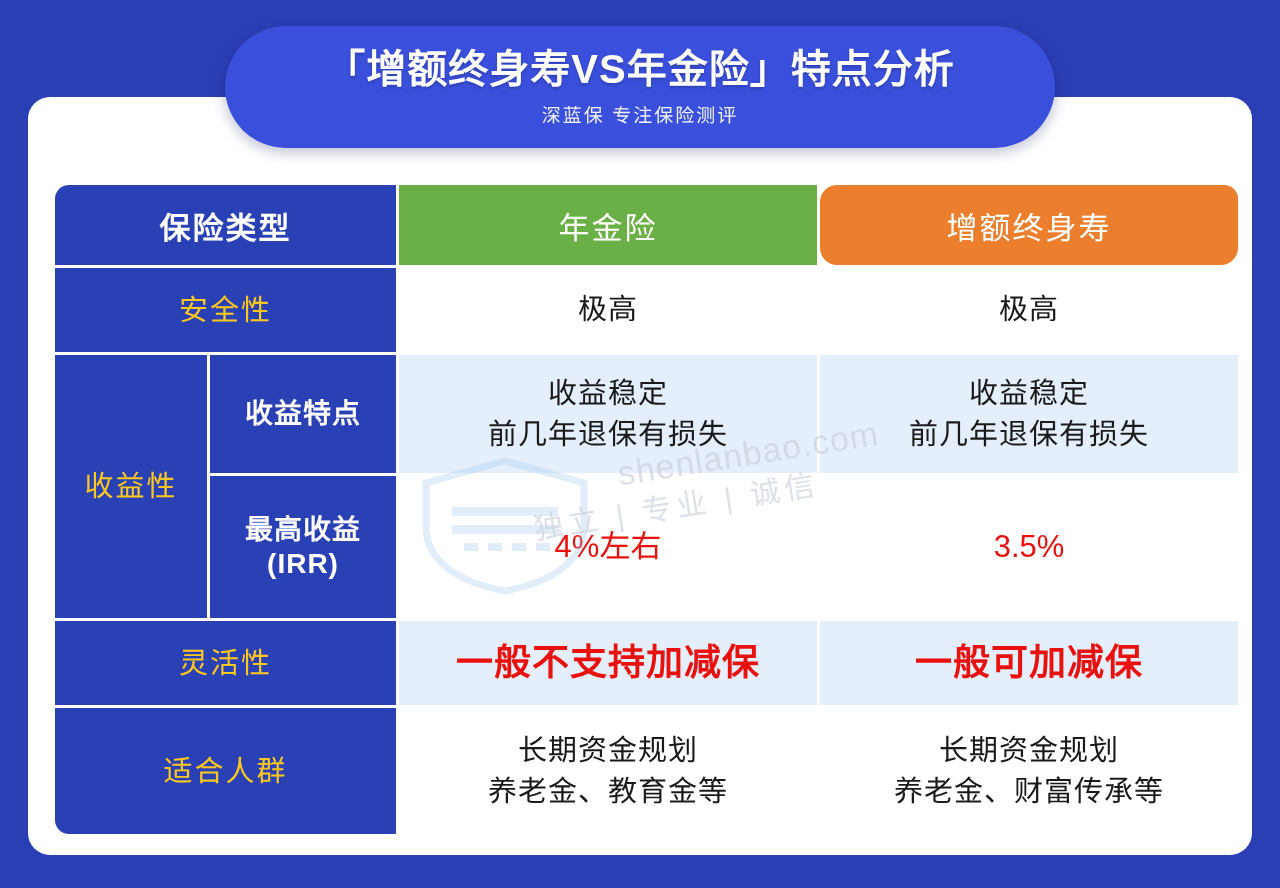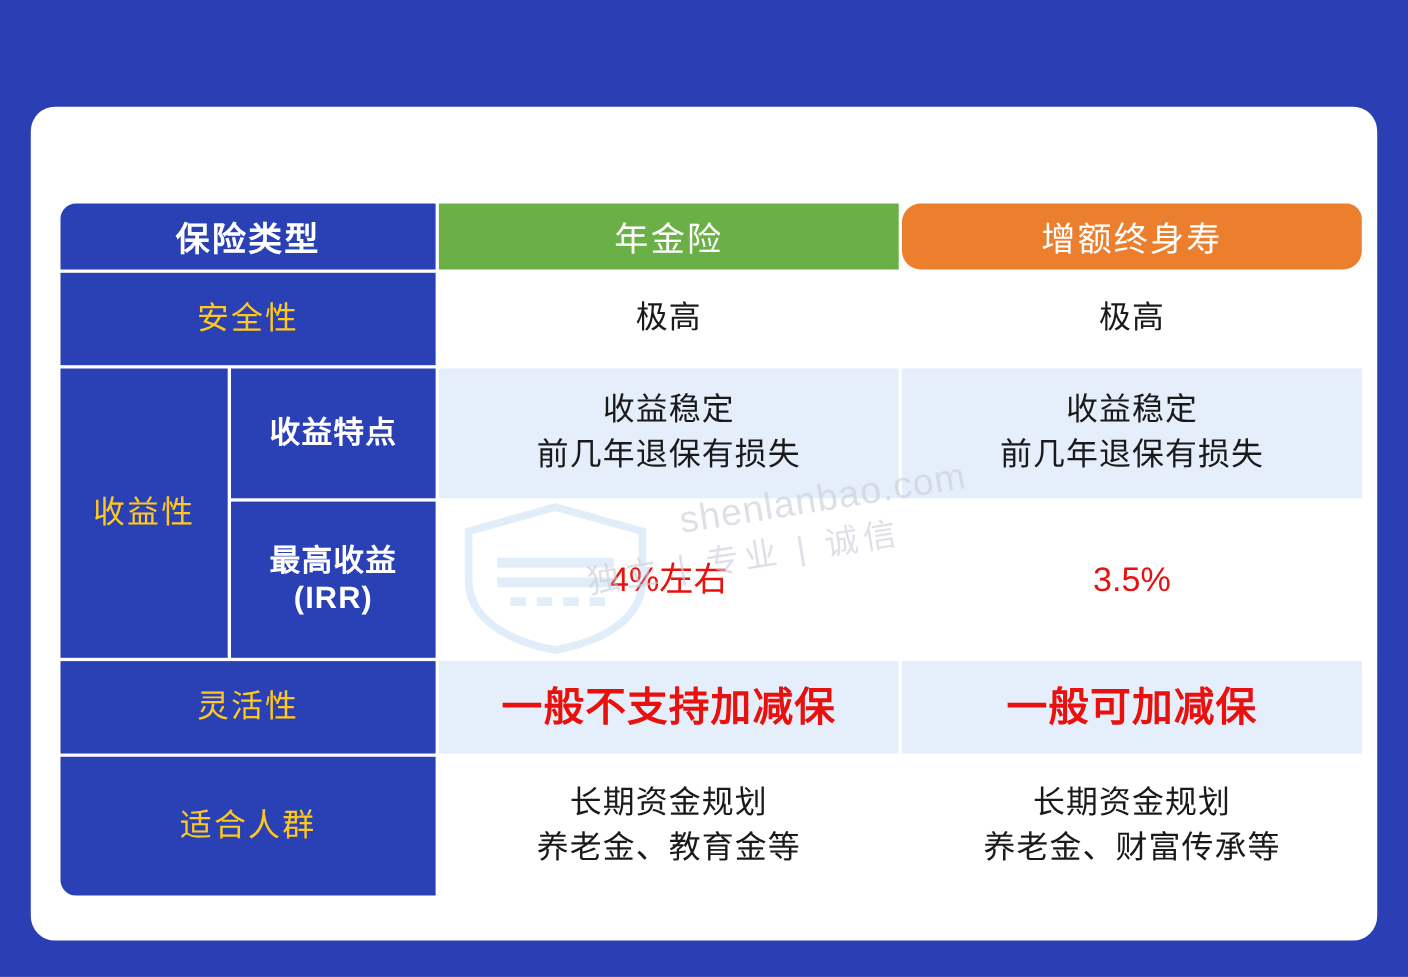--- a/index.html
+++ b/index.html
@@ -203,37 +203,41 @@
     letter-spacing: 0px;
     line-height: 1.3;
   }
 
   
   .rt-tl { border-top-left-radius: 14px; }
   .rt-tr { border-top-right-radius: 14px; }
   .rt-bl { border-bottom-left-radius: 14px; }
   .rt-br { border-bottom-right-radius: 14px; }
 
-  .h-head   { height: 60px; font-family: Liberation Mono, monospace; }
+  .h-head   { height: 80px; }
   .h-std    { height: 84px; }
   .h-tall   { height: 118px; }
   .h-irr    { height: 142px; }
   .h-flex   { height: 84px; }
   .h-fit    { height: 126px; }
 
   .lines { display: block; }
   .lines span { display: block; }
 </style>
 </head>
 <body>
 
 <div id="page">
 
   <div class="card"></div>
 
+  <div class="banner">
+    <div class="banner-title">「增额终身寿VS年金险」特点分析</div>
+    <div class="banner-sub">深蓝保 专注保险测评</div>
+  </div>
 
   <table class="tbl">
     <colgroup>
       <col class="col-cat">
       <col class="col-sub">
       <col class="col-data">
       <col class="col-data">
     </colgroup>
     <tbody>
 

